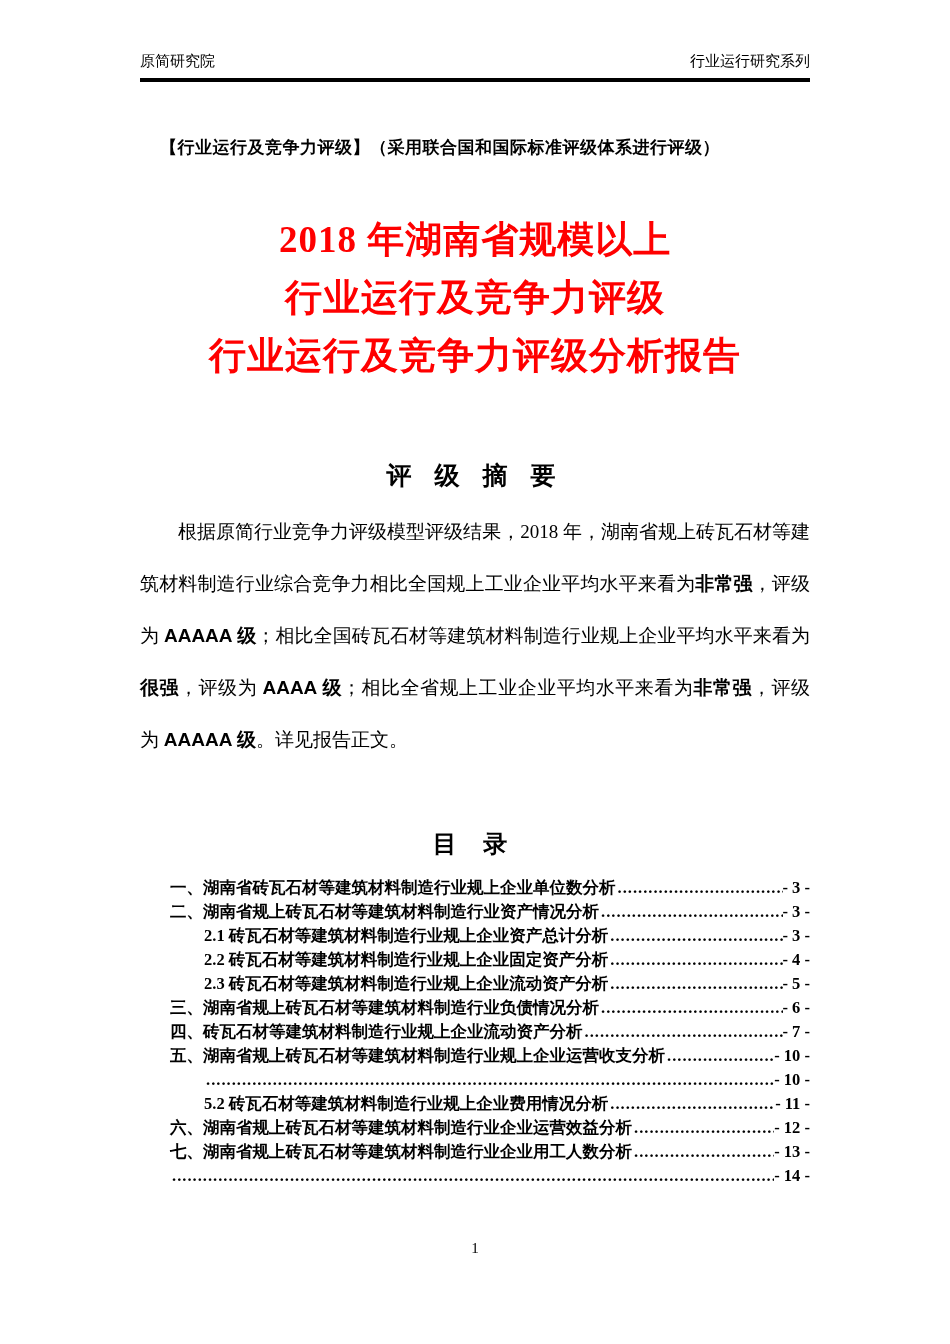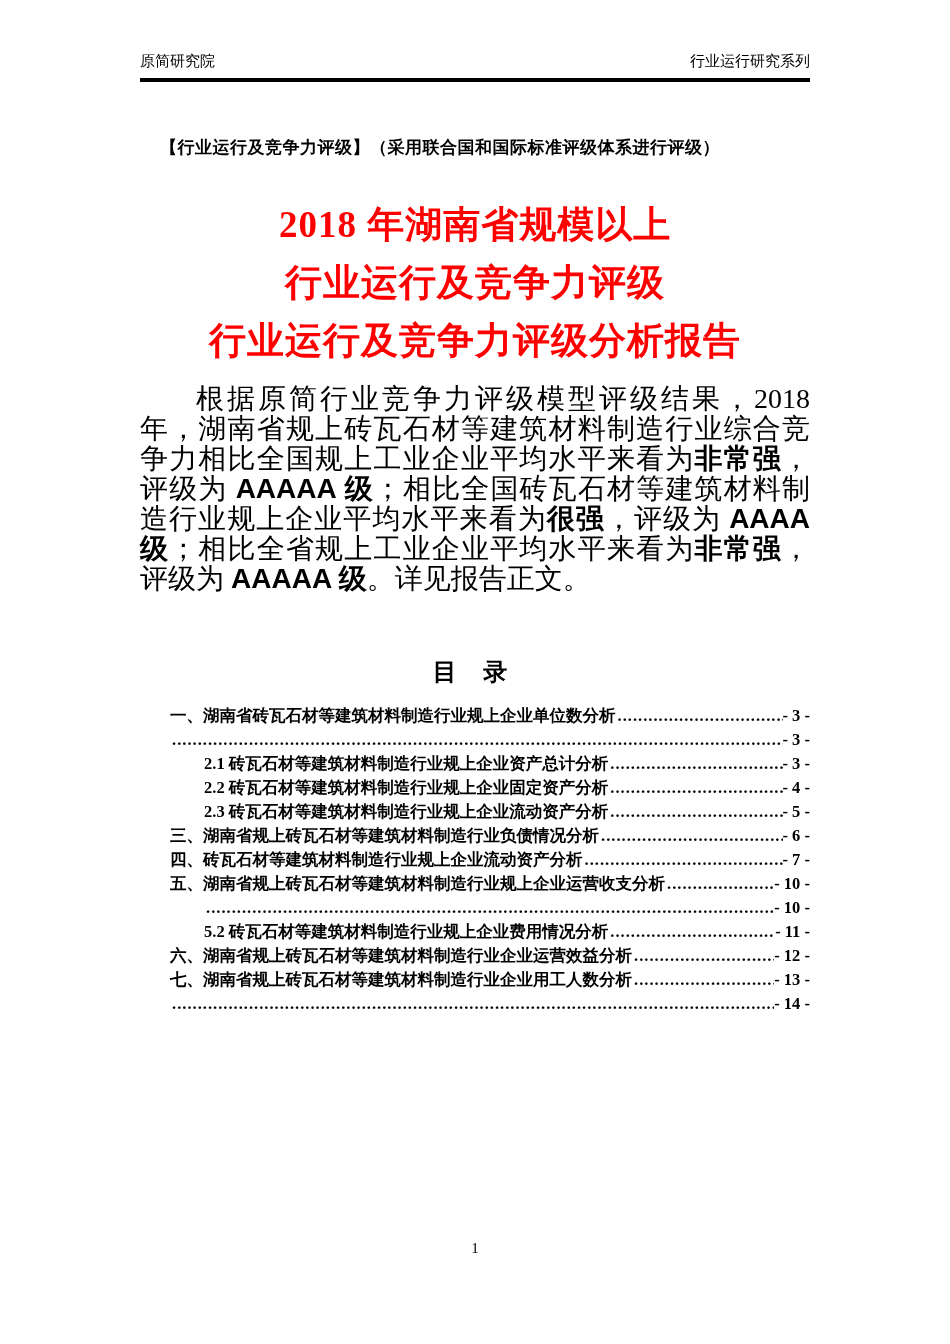--- a/index.html
+++ b/index.html
@@ -21,40 +21,40 @@
   }
   .subtitle{
     margin-top:54px;
     font-family:"Liberation Sans","DejaVu Sans",sans-serif;
     font-weight:700;
     font-size:17px;
     letter-spacing:0.5px;
     margin-left:20px;
   }
   .main-title{
-    margin-top:37px;
+    margin-top:52px;
     text-align:center;
     color:#ff0000;
     font-weight:700;
     font-size:37px;
     line-height:58px;
     letter-spacing:1px;
   }
   .summary-heading{
     margin-top:74px;
     text-align:center;
     font-family:"Liberation Sans","DejaVu Sans",sans-serif;
     font-weight:700;
     font-size:25px;
     letter-spacing:8px;
   }
   .summary-paragraph{
     margin-top:14px;
-    font-size:28px;
-    line-height:30px;
+    font-size:19px;
+    line-height:52px;
     text-align:justify;
     text-indent:2em;
   }
   .summary-paragraph .seg-bold{
     font-weight:700;
     font-family:"Liberation Sans","DejaVu Sans",sans-serif;
   }
   .toc-heading{
     margin-top:62px;
     text-align:center;
@@ -103,32 +103,34 @@
   </div>
 
   <div class="subtitle">【行业运行及竞争力评级】（采用联合国和国际标准评级体系进行评级）</div>
 
   <div class="main-title" style="color: rgb(255, 0, 0);">
     <div>2018 年湖南省规模以上</div>
     <div>行业运行及竞争力评级</div>
     <div>行业运行及竞争力评级分析报告</div>
   </div>
 
+  <div class="summary-heading">评 级 摘 要</div>
 
   <div class="summary-paragraph"><span>根据原简行业竞争力评级模型评级结果，2018 年，湖南省规上砖瓦石材等建筑材料制造行业综合竞争力相比全国规上工业企业平均水平来看为</span><span class="seg-bold">非常强</span><span>，评级为 </span><span class="seg-bold">AAAAA 级</span><span>；相比全国砖瓦石材等建筑材料制造行业规上企业平均水平来看为</span><span class="seg-bold">很强</span><span>，评级为 </span><span class="seg-bold">AAAA 级</span><span>；相比全省规上工业企业平均水平来看为</span><span class="seg-bold">非常强</span><span>，评级为 </span><span class="seg-bold">AAAAA 级</span><span>。详见报告正文。</span></div>
 
   <div class="toc-heading">目 录</div>
 
   <div class="toc-list">
       <div class="toc-row">
         <span class="toc-label">一、湖南省砖瓦石材等建筑材料制造行业规上企业单位数分析</span>
         <span class="toc-dots">........................................................................................................................</span>
         <span class="toc-page">- 3 -</span>
       </div>
       <div class="toc-row">
+        <span class="toc-label">二、湖南省规上砖瓦石材等建筑材料制造行业资产情况分析</span>
         <span class="toc-dots">........................................................................................................................</span>
         <span class="toc-page">- 3 -</span>
       </div>
       <div class="toc-row toc-indent">
         <span class="toc-label">2.1 砖瓦石材等建筑材料制造行业规上企业资产总计分析</span>
         <span class="toc-dots">........................................................................................................................</span>
         <span class="toc-page">- 3 -</span>
       </div>
       <div class="toc-row toc-indent">
         <span class="toc-label">2.2 砖瓦石材等建筑材料制造行业规上企业固定资产分析</span>

